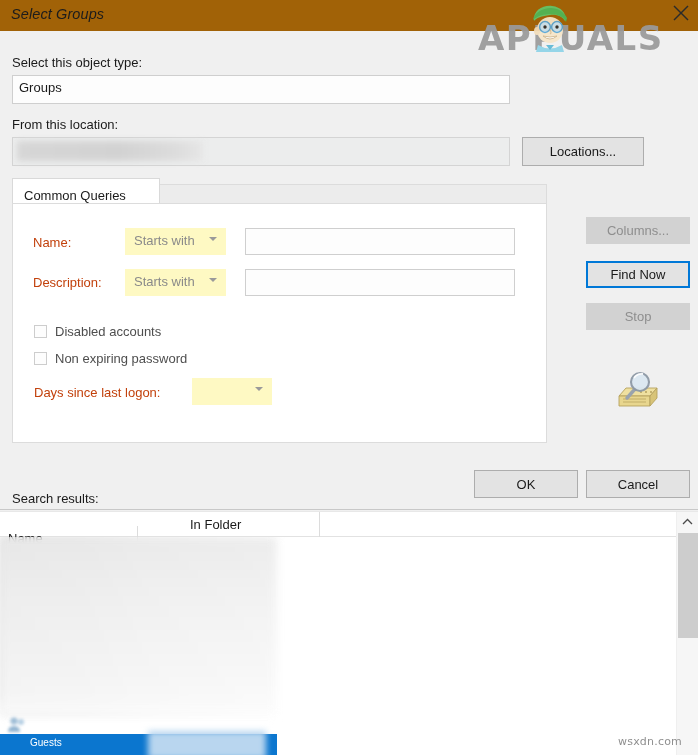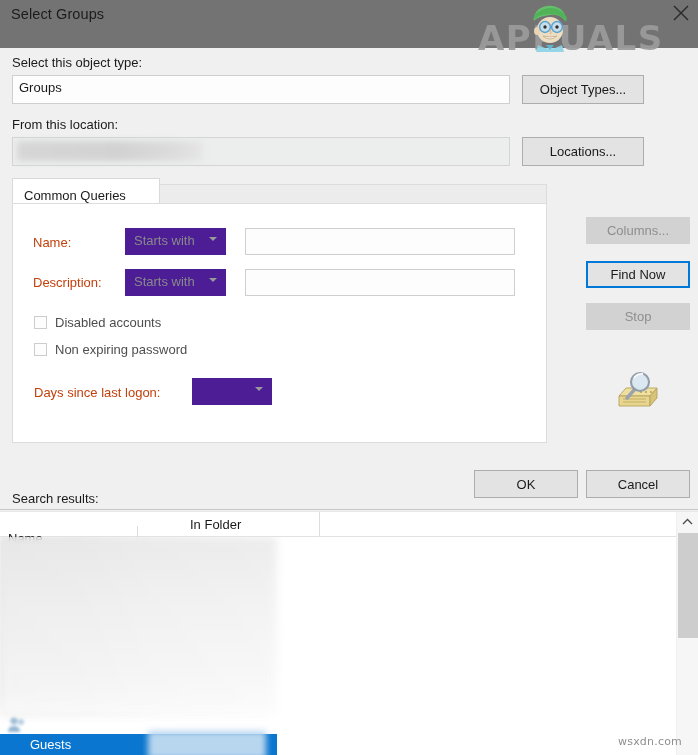--- a/index.html
+++ b/index.html
@@ -25,22 +25,23 @@
     height: 755px;
     background: #f0f0f0;
     box-sizing: border-box;
   }
 
   
   .titlebar {
     position: absolute;
     left: 0; top: 0;
     width: 698px;
-    height: 48px;
-    background: #737373;
+    height: 31px;
+    background: #a16207;
+    font-style: italic;
   }
   .title-text {
     position: absolute;
     left: 11px; top: 6px;
     font-size: 14.5px;
     color: #1c1c1c;
     letter-spacing: 0.1px;
     white-space: nowrap;
   }
   .close-btn {
@@ -178,41 +179,41 @@
     left: 12px; top: 203px;
     width: 535px; height: 240px;
     background: #ffffff;
     border: 1px solid #dcdcdc;
     box-sizing: border-box;
   }
 
   
   .combo {
     position: absolute;
-    background: #4c1d95;
+    background: #fef9c3;
     box-sizing: border-box;
   }
   .combo .ctext {
     position: absolute;
     left: 9px; top: 5px;
     font-size: 13px;
     color: #8a8a8a;
     white-space: nowrap;
   }
   .combo .carrow {
     position: absolute;
     right: 9px; top: 9px;
     width: 0; height: 0;
     border-left: 4px solid transparent;
     border-right: 4px solid transparent;
     border-top: 4px solid #9a9a9a;
   }
 
   
-  .cbrow { position: absolute; display: flex; align-items: center; }
+  .cbrow { position: absolute; display: flex; align-items: center; margin-top: 9px; }
   .cbox {
     width: 13px; height: 13px;
     border: 1px solid #cdcdcd;
     background: #fdfdfd;
     box-sizing: border-box;
     margin-right: 8px;
     cursor: pointer;
   }
   .cblabel { font-size: 13px; color: #4e4e4e; white-space: nowrap; }
 
@@ -293,21 +294,21 @@
   }
   .row-selected {
     position: absolute;
     left: 0px; top: 197px;
     width: 277px; height: 22px;
     background: #0b76cf;
   }
   .row-selected .rname {
     position: absolute;
     left: 30px; top: 3px;
-    font-size: 13px;
+    font-size: 10px;
     color: #ffffff;
     white-space: nowrap;
   }
   .row-redact-folder {
     position: absolute;
     left: 148px; top: 194px;
     width: 118px; height: 28px;
     background: #b9d6ef;
     filter: blur(3px);
   }
@@ -384,21 +385,20 @@
 
       <path d="M11 41 q12 7 24 0 l2 7 H9 Z" fill="#8fd3e8"></path>
       <path d="M19 41 l4 5 l4 -5 z" fill="#5fb9d6"></path>
     </svg>
   </div>
 
   <div class="lbl" style="left:12px; top:55px;">Select this object type:</div>
   <div class="txtbox" style="left:12px; top:75px; width:498px; height:29px;">
     <div class="val">Groups</div>
   </div>
-  <div class="btn" style="left:522px; top:75px; width:122px; height:29px;">Object Types...</div>
 
   <div class="lbl" style="left:12px; top:117px;">From this location:</div>
   <div class="txtbox disabled" style="left:12px; top:137px; width:498px; height:29px;">
     <div class="redact" style="left:4px; top:3px; width:186px; height:20px;"></div>
 
   </div>
   <div class="btn" style="left:522px; top:137px; width:122px; height:29px;">Locations...</div>
 
   <div class="tabstrip">
     <div class="tab-rest"></div>

